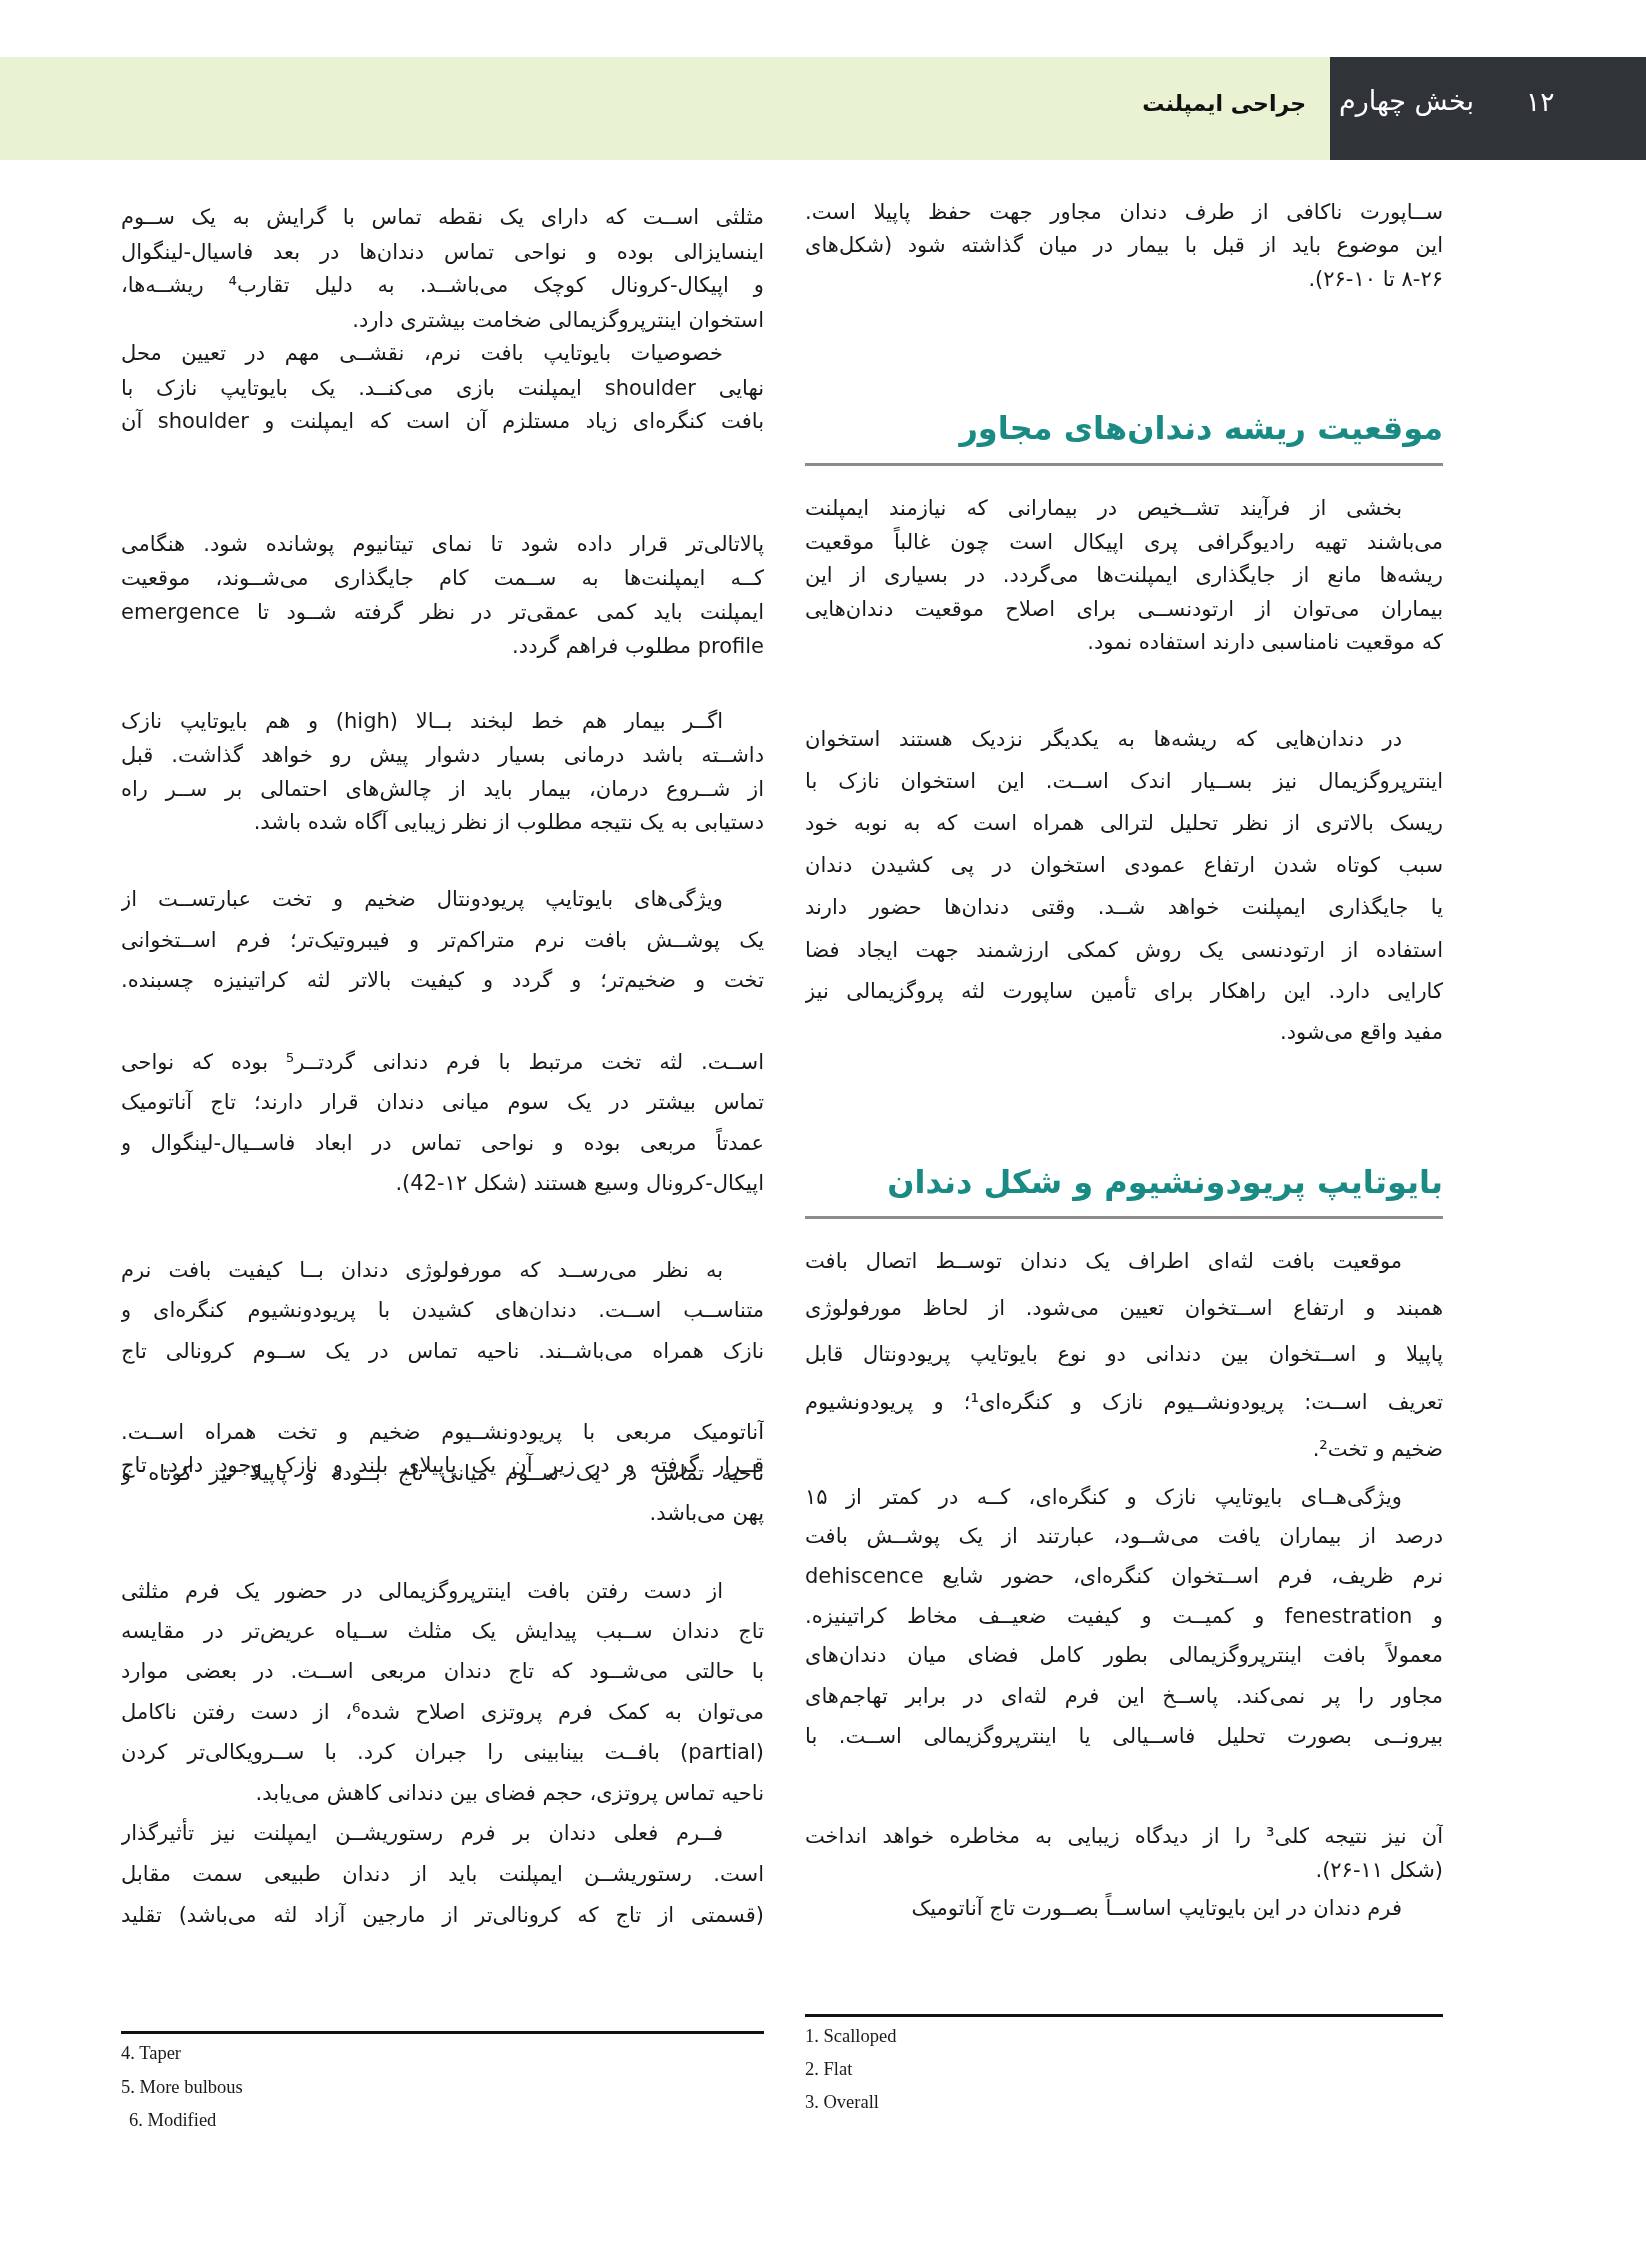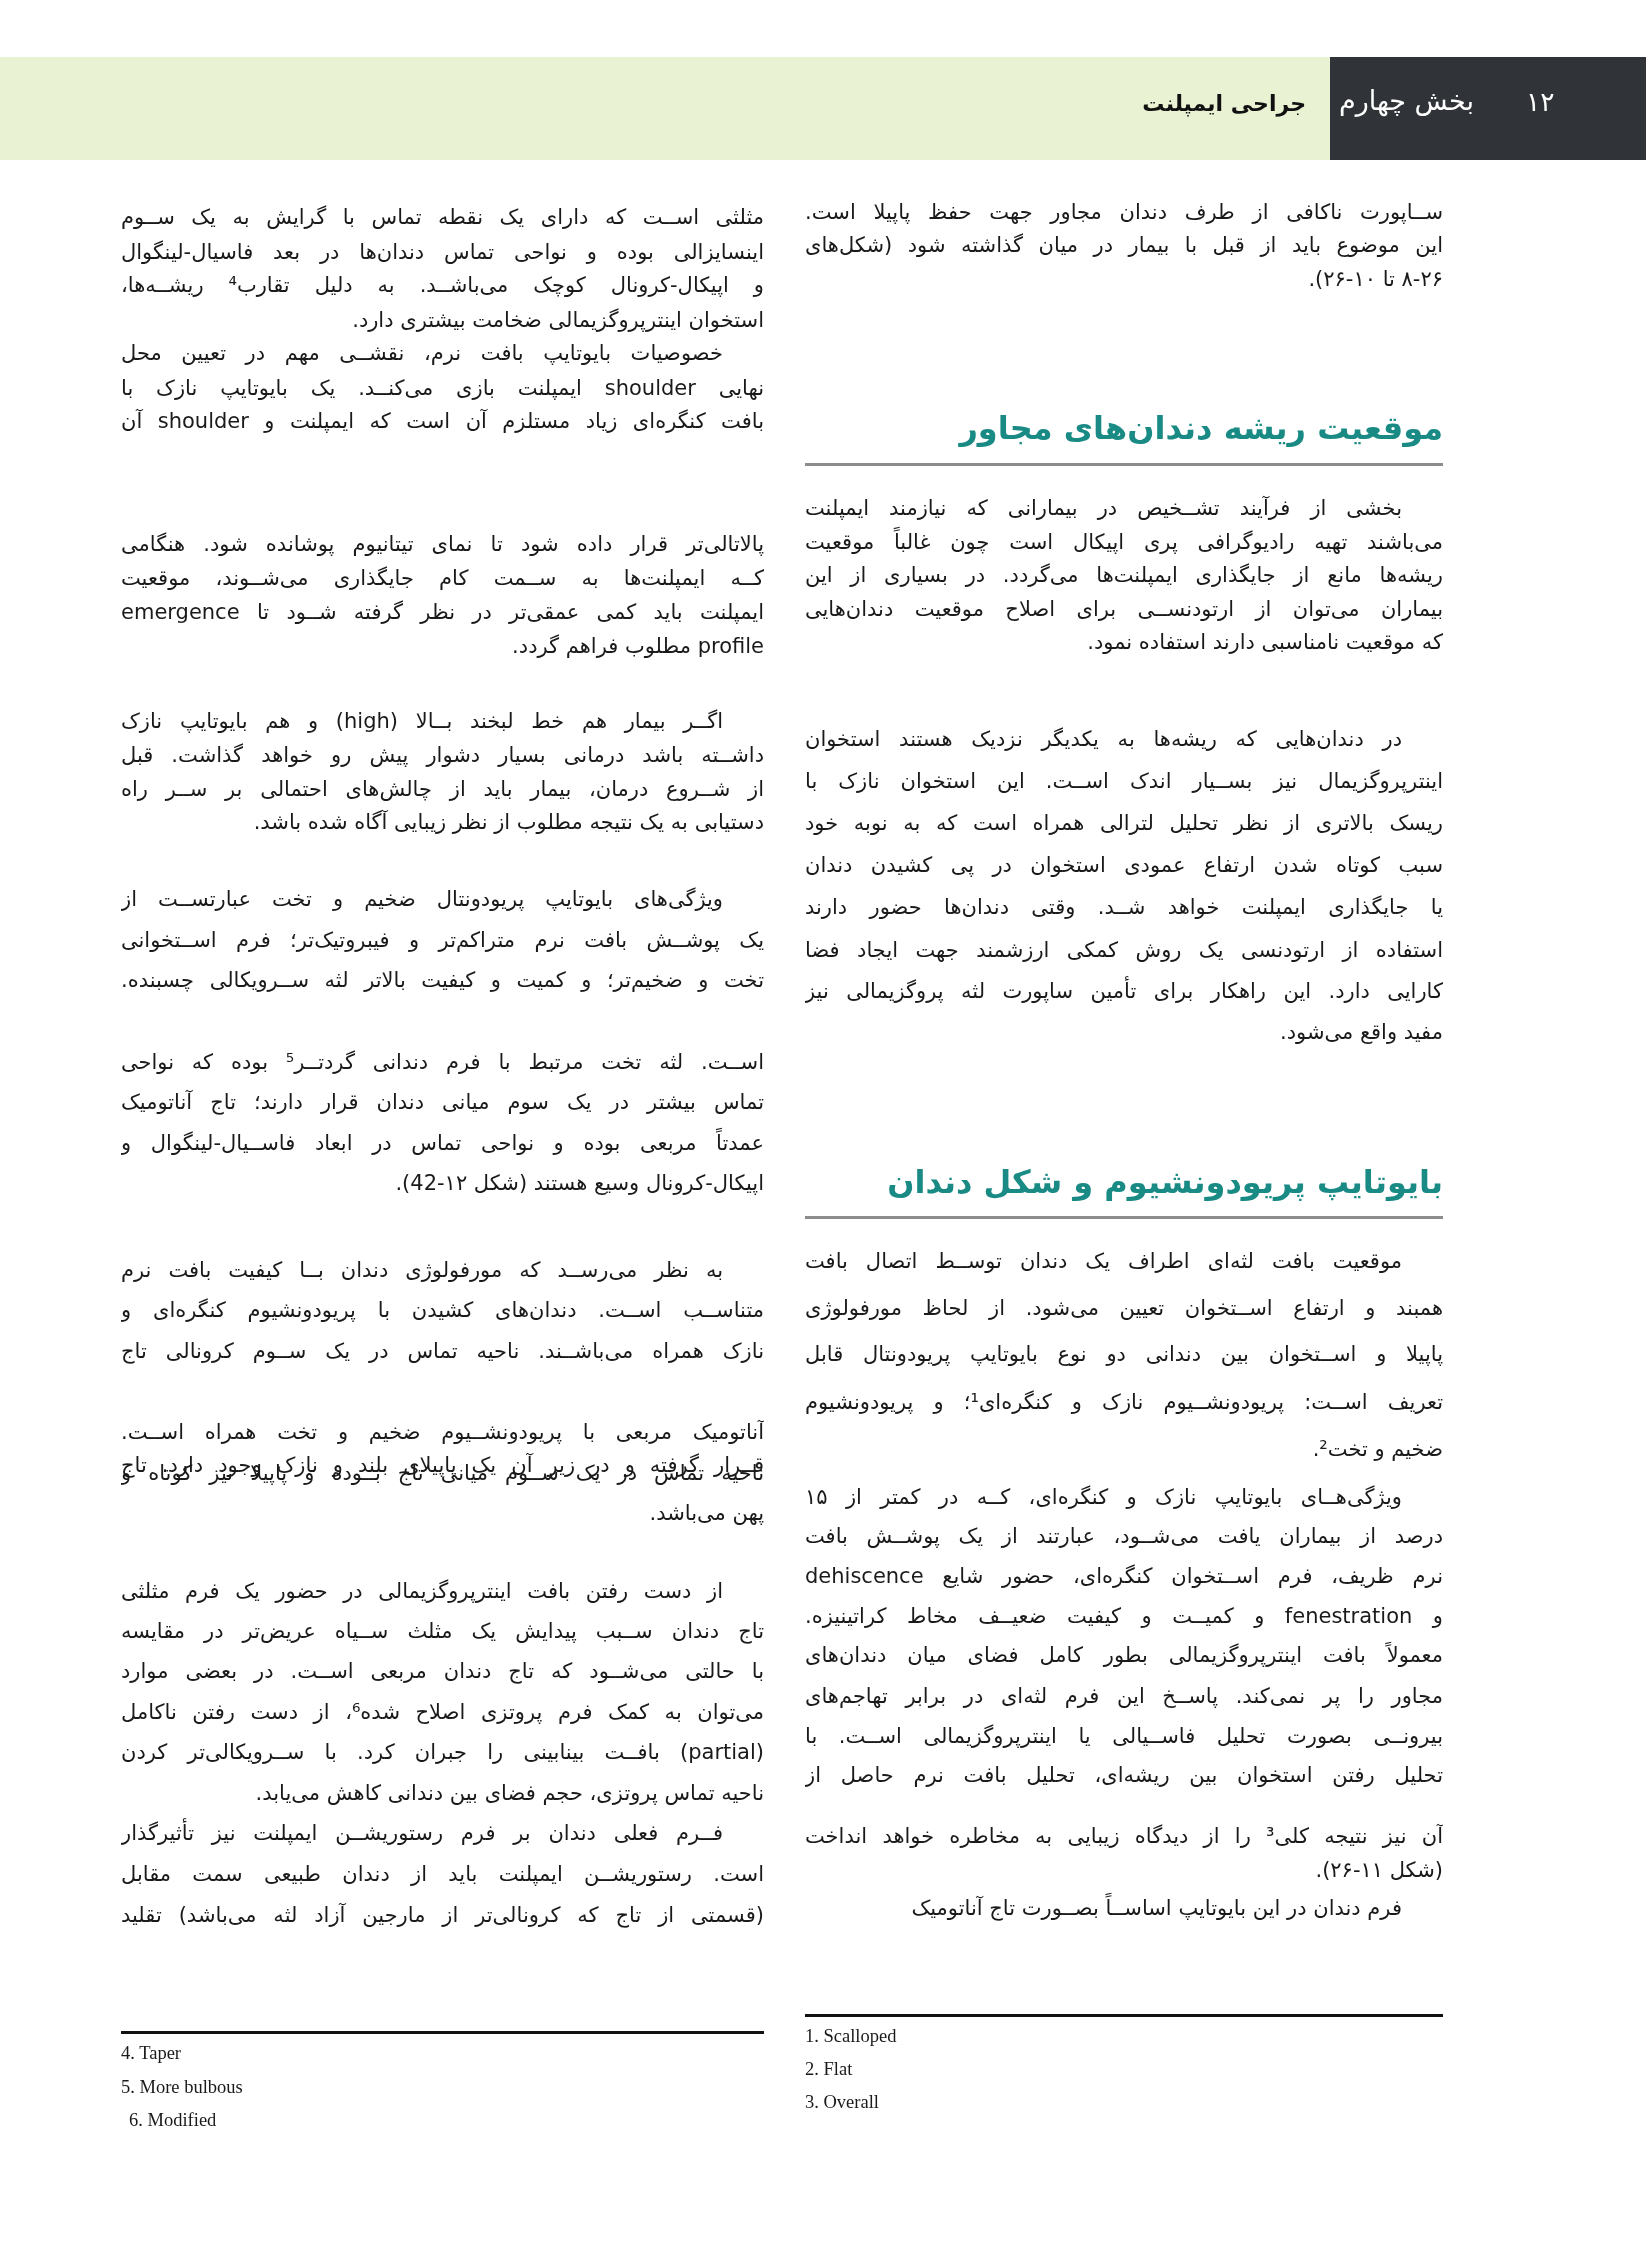--- a/index.html
+++ b/index.html
@@ -73,21 +73,20 @@
   <div class="line" style="top:1385px">تعریف اســت: پریودونشــیوم نازک و کنگره‌ای¹؛ و پریودونشیوم</div>
   <div class="line last" style="top:1432px">ضخیم و تخت².</div>
 
   <div class="line indent" style="top:1480px">ویژگی‌هــای بایوتایپ نازک و کنگره‌ای، کــه در کمتر از ۱۵</div>
   <div class="line" style="top:1519px">درصد از بیماران یافت می‌شــود، عبارتند از یک پوشــش بافت</div>
   <div class="line" style="top:1559px">نرم ظریف، فرم اســتخوان کنگره‌ای، حضور شایع dehiscence</div>
   <div class="line" style="top:1599px">و fenestration و کمیــت و کیفیت ضعیــف مخاط کراتینیزه.</div>
   <div class="line" style="top:1638px">معمولاً بافت اینترپروگزیمالی بطور کامل فضای میان دندان‌های</div>
   <div class="line" style="top:1679px">مجاور را پر نمی‌کند. پاســخ این فرم لثه‌ای در برابر تهاجم‌های</div>
   <div class="line" style="top:1719px">بیرونــی بصورت تحلیل فاســیالی یا اینترپروگزیمالی اســت. با</div>
-  <div class="line" style="top:1758px">تحلیل رفتن استخوان بین ریشه‌ای، تحلیل بافت نرم حاصل از</div>
   <div class="line" style="top:1819px">آن نیز نتیجه کلی³ را از دیدگاه زیبایی به مخاطره خواهد انداخت</div>
   <div class="line last" style="top:1853px">(شکل ۱۱-۲۶).</div>
 
   <div class="line indent last" style="top:1891px">فرم دندان در این بایوتایپ اساســاً بصــورت تاج آناتومیک</div>
 
   <div class="fn-rule" style="top:2014px;left:0;width:638px;"></div>
   <div class="footnote" style="top:2026px;left:0;">1. Scalloped</div>
   <div class="footnote" style="top:2059px;left:0;">2. Flat</div>
   <div class="footnote" style="top:2092px;left:0;">3. Overall</div>
 </div>
@@ -106,21 +105,21 @@
   <div class="line" style="top:595px">ایمپلنت باید کمی عمقی‌تر در نظر گرفته شــود تا emergence</div>
   <div class="line last" style="top:629px">profile مطلوب فراهم گردد.</div>
 
   <div class="line indent" style="top:704px">اگــر بیمار هم خط لبخند بــالا (high) و هم بایوتایپ نازک</div>
   <div class="line" style="top:738px">داشــته باشد درمانی بسیار دشوار پیش رو خواهد گذاشت. قبل</div>
   <div class="line" style="top:772px">از شــروع درمان، بیمار باید از چالش‌های احتمالی بر ســر راه</div>
   <div class="line last" style="top:805px">دستیابی به یک نتیجه مطلوب از نظر زیبایی آگاه شده باشد.</div>
 
   <div class="line indent" style="top:882px">ویژگی‌های بایوتایپ پریودونتال ضخیم و تخت عبارتســت از</div>
   <div class="line" style="top:923px">یک پوشــش بافت نرم متراکم‌تر و فیبروتیک‌تر؛ فرم اســتخوانی</div>
-  <div class="line" style="top:963px">تخت و ضخیم‌تر؛ و کمیت و کیفیت بالاتر لثه ســرویکالی چسبنده.</div>
+  <div class="line" style="top:963px">تخت و ضخیم‌تر؛ و گردد و کیفیت بالاتر لثه کراتینیزه چسبنده.</div>
   <div class="line" style="top:1045px">اســت. لثه تخت مرتبط با فرم دندانی گردتــر⁵ بوده که نواحی</div>
   <div class="line" style="top:1085px">تماس بیشتر در یک سوم میانی دندان قرار دارند؛ تاج آناتومیک</div>
   <div class="line" style="top:1126px">عمدتاً مربعی بوده و نواحی تماس در ابعاد فاســیال-لینگوال و</div>
   <div class="line last" style="top:1166px">اپیکال-کرونال وسیع هستند (شکل ۱۲-42).</div>
 
   <div class="line indent" style="top:1253px">به نظر می‌رســد که مورفولوژی دندان بــا کیفیت بافت نرم</div>
   <div class="line" style="top:1293px">متناســب اســت. دندان‌های کشیدن با پریودونشیوم کنگره‌ای و</div>
   <div class="line" style="top:1334px">نازک همراه می‌باشــند. ناحیه تماس در یک ســوم کرونالی تاج</div>
   <div class="line" style="top:1448px">قــرار گرفته و در زیر آن یک پاپیلای بلند و نازک وجود دارد. تاج</div>
   <div class="line" style="top:1415px">آناتومیک مربعی با پریودونشــیوم ضخیم و تخت همراه اســت.</div>

